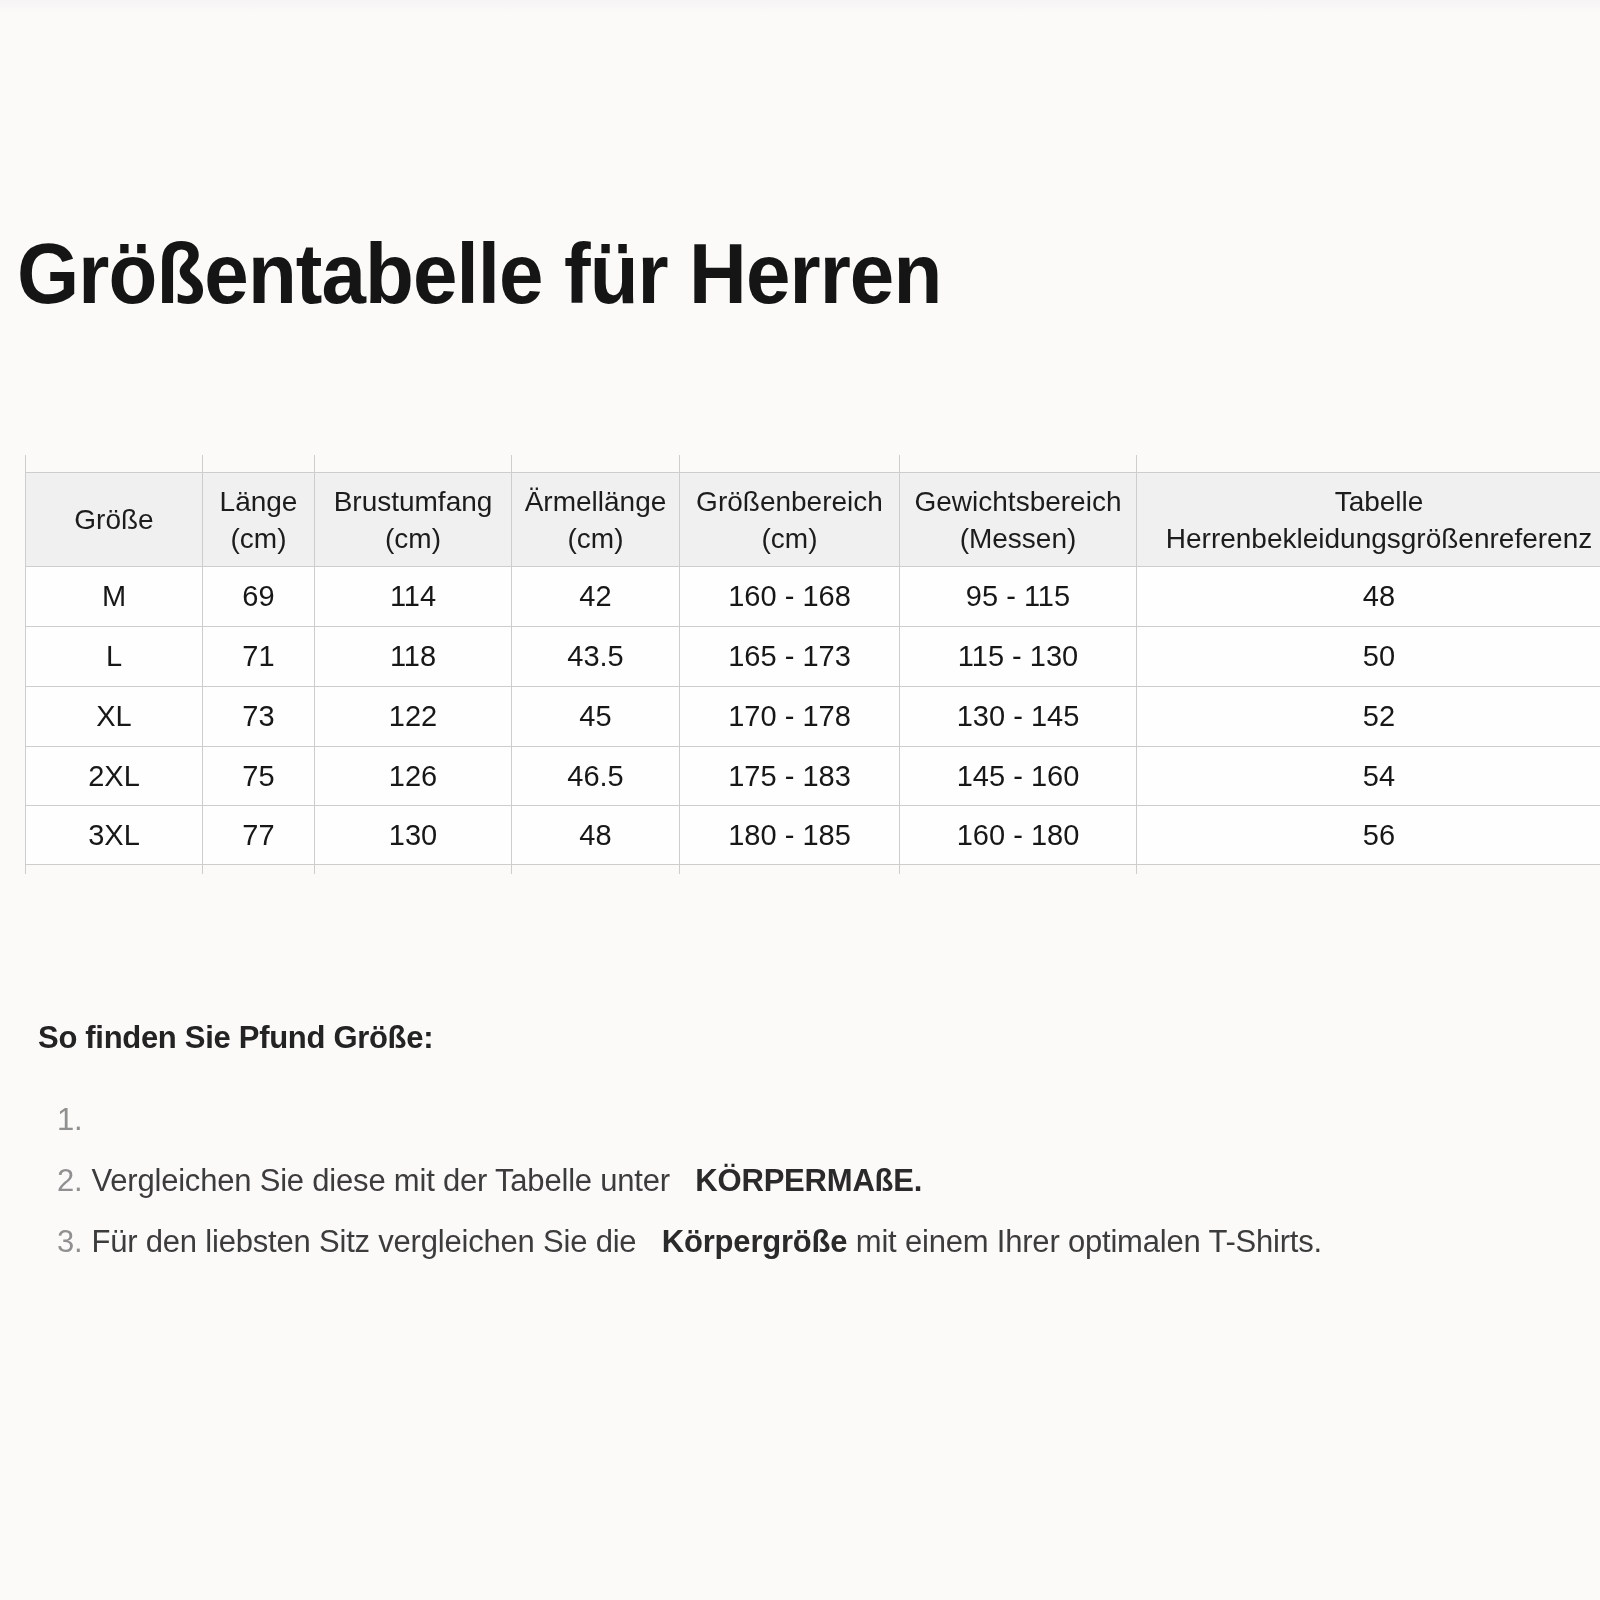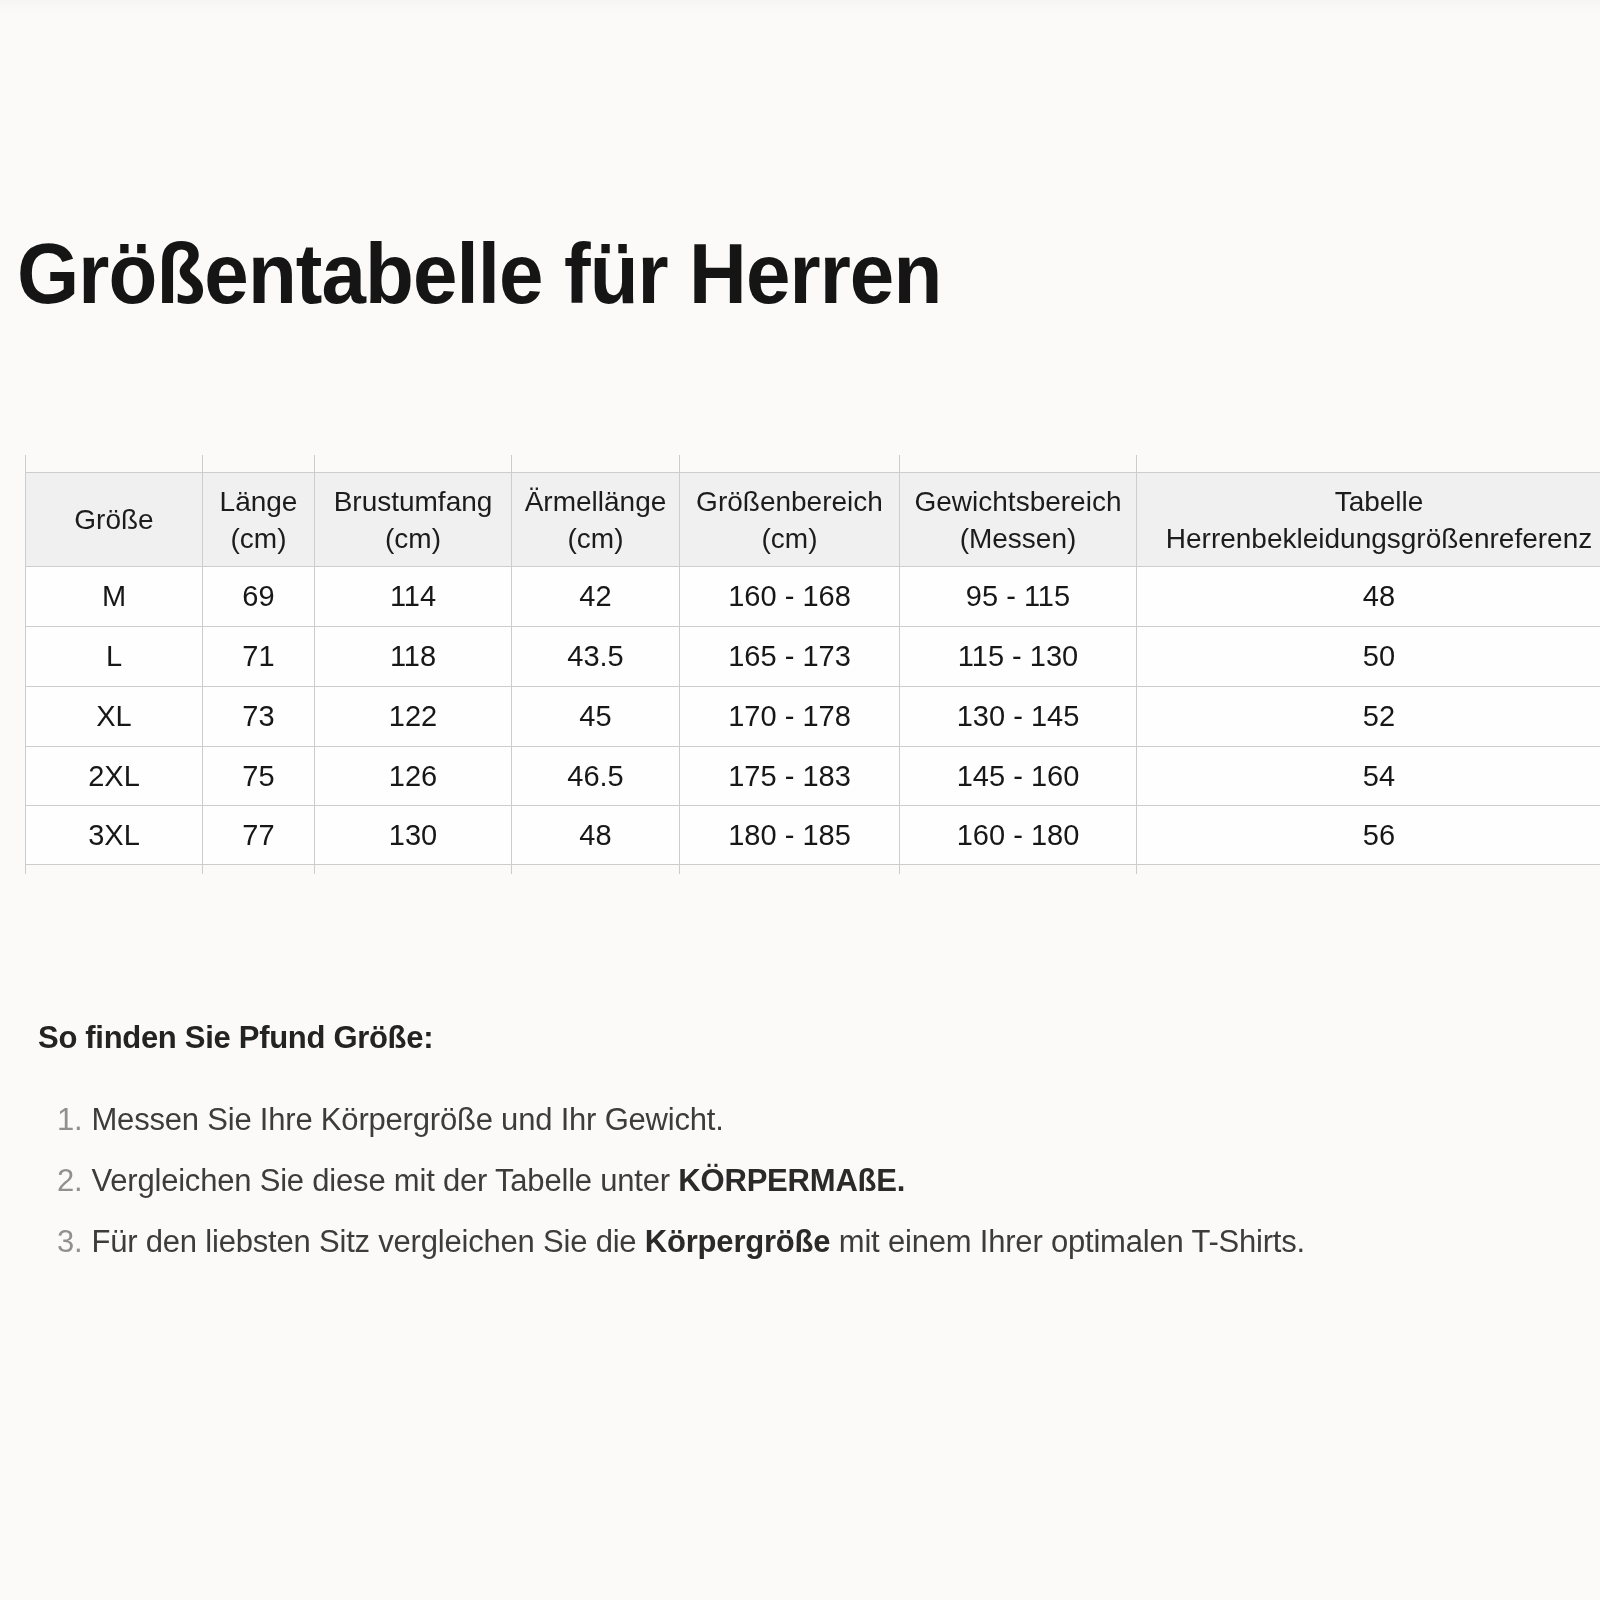--- a/index.html
+++ b/index.html
@@ -73,21 +73,21 @@
   .guide-steps li{
     display:flex;align-items:baseline;
     font-size:31px;line-height:34px;
     margin-bottom:27px;
     color:var(--step-text);
     letter-spacing:-0.2px;
     white-space:nowrap;
   }
   .step-num{color:var(--step-num);margin-right:9px;}
   .step-part{color:var(--step-text);}
-  .step-part.b{font-weight:700;color:#2a2a2a;}
+  .step-part.b{font-weight:700;color:#2a2a2a;margin-left:17px;}
 </style>
 </head>
 <body>
 
 <div class="top-artifact"></div>
 
 <h1 class="page-title">Größentabelle für Herren</h1>
 
 <div class="size-table">
     <div class="trow partial-top"><div class="cell partial first"></div><div class="cell partial"></div><div class="cell partial"></div><div class="cell partial"></div><div class="cell partial"></div><div class="cell partial"></div><div class="cell partial"></div></div>
@@ -104,21 +104,20 @@
     <div class="trow data"><div class="cell td first" style="height: 59px;">2XL</div><div class="cell td" style="height: 59px;">75</div><div class="cell td" style="height: 59px;">126</div><div class="cell td" style="height: 59px;">46.5</div><div class="cell td" style="height: 59px;">175 - 183</div><div class="cell td" style="height: 59px;">145 - 160</div><div class="cell td" style="height: 59px;">54</div></div>
     <div class="trow data"><div class="cell td first" style="height: 59px;">3XL</div><div class="cell td" style="height: 59px;">77</div><div class="cell td" style="height: 59px;">130</div><div class="cell td" style="height: 59px;">48</div><div class="cell td" style="height: 59px;">180 - 185</div><div class="cell td" style="height: 59px;">160 - 180</div><div class="cell td" style="height: 59px;">56</div></div>
     <div class="trow partial-bottom"><div class="cell partial first"></div><div class="cell partial"></div><div class="cell partial"></div><div class="cell partial"></div><div class="cell partial"></div><div class="cell partial"></div><div class="cell partial"></div></div>
   </div>
 
 <div class="guide-heading">So finden Sie Pfund Größe:</div>
 
 <ol class="guide-steps">
     <li>
       <span class="step-num">1.</span>
-      <span><span class="step-part">Messen Sie Ihre Körpergröße und Ihr Gewicht.</span></span>
     </li>
     <li>
       <span class="step-num">2.</span>
       <span><span class="step-part">Vergleichen Sie diese mit der Tabelle unter </span><span class="step-part b">KÖRPERMAßE.</span></span>
     </li>
     <li>
       <span class="step-num">3.</span>
       <span><span class="step-part">Für den liebsten Sitz vergleichen Sie die </span><span class="step-part b">Körpergröße</span><span class="step-part"> mit einem Ihrer optimalen T-Shirts.</span></span>
     </li>
   </ol>

